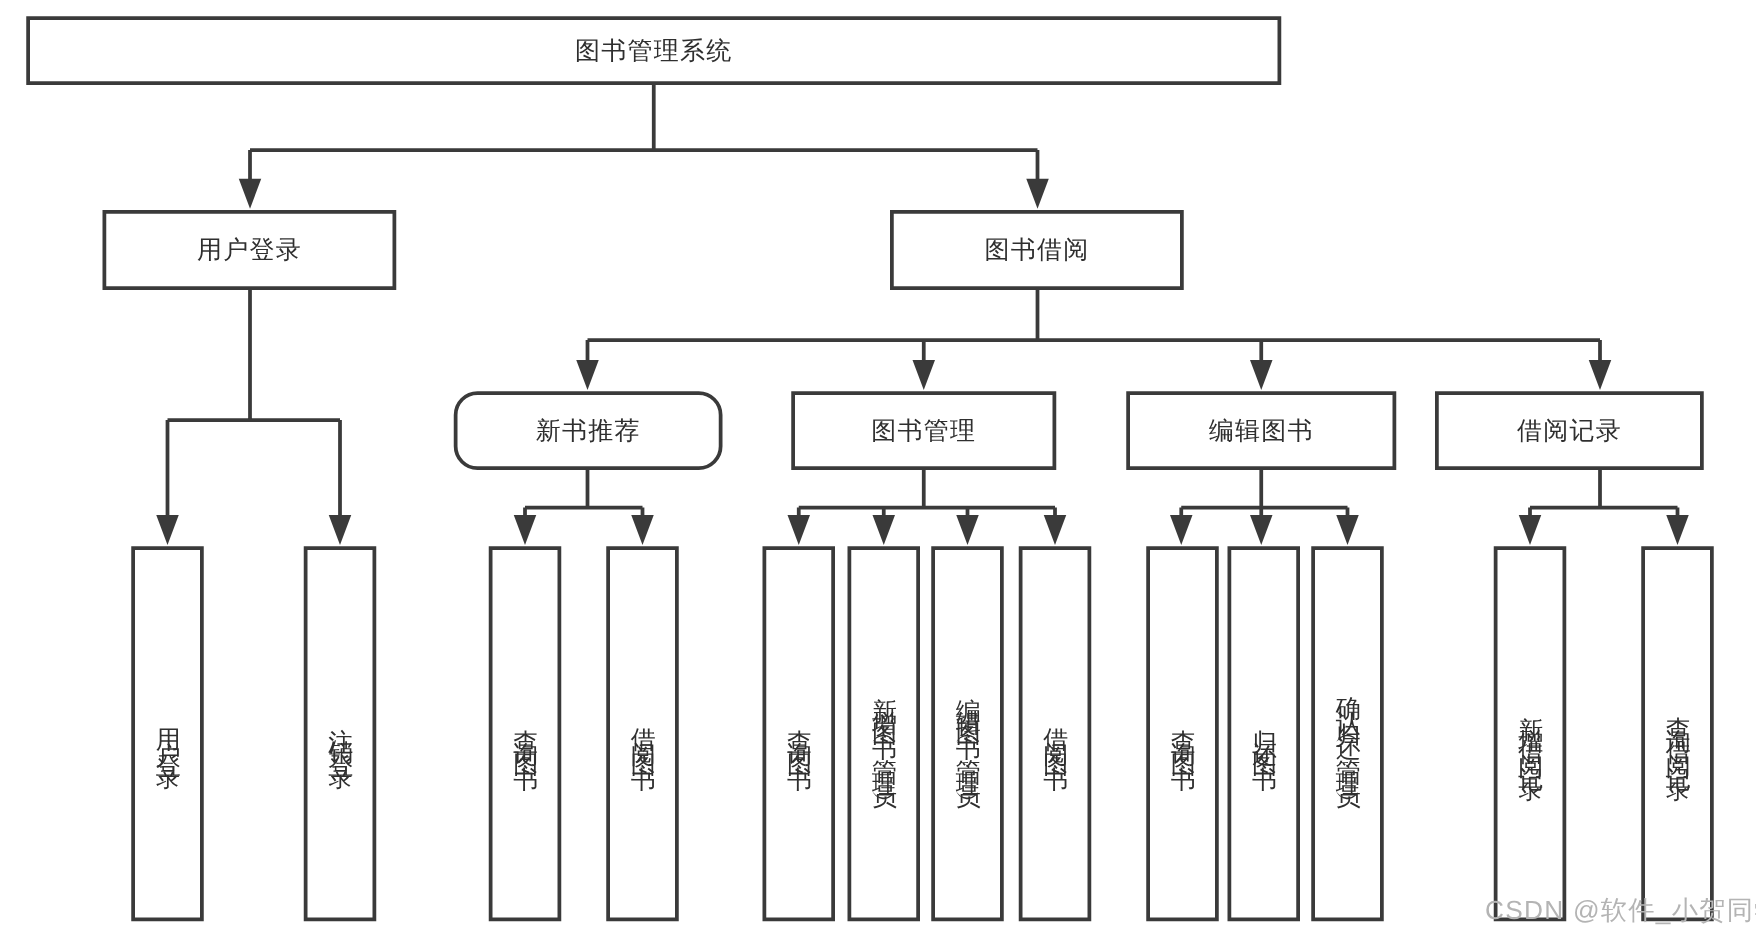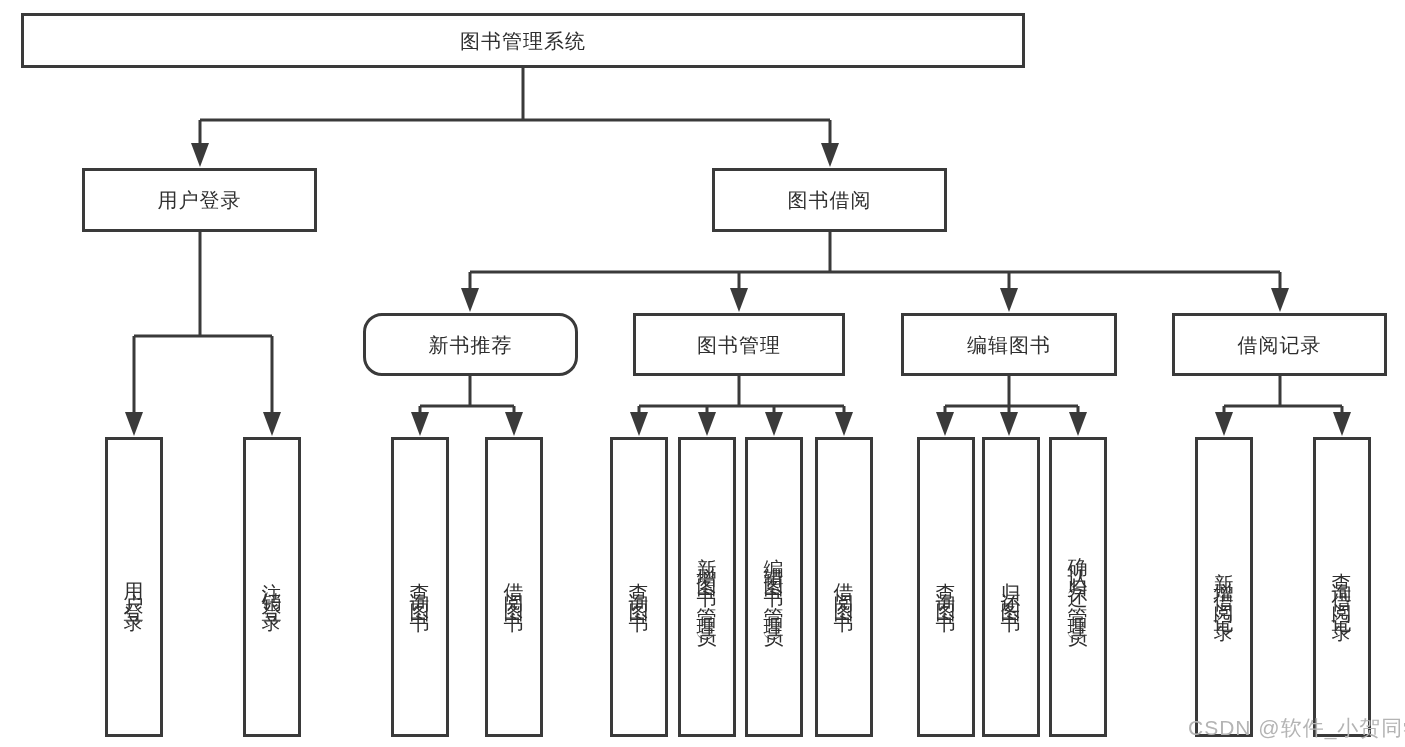--- a/index.html
+++ b/index.html
@@ -95,21 +95,21 @@
   </svg>
 
   <div class="box h" style="left:21px;top:13px;width:1004px;height:55px;">图书管理系统</div>
 
   <div class="box h" style="left:82px;top:168px;width:235px;height:64px;">用户登录</div>
   <div class="box h" style="left:712px;top:168px;width:235px;height:64px;">图书借阅</div>
 
   <div class="box h" style="left:363px;top:313px;width:215px;height:63px;border-radius:19px;">新书推荐</div>
   <div class="box h" style="left:633px;top:313px;width:212px;height:63px;">图书管理</div>
   <div class="box h" style="left:901px;top:313px;width:216px;height:63px;">编辑图书</div>
-  <div class="box h" style="left:1172px;top:313px;width:215px;height:63px;text-align:right;">借阅记录</div>
+  <div class="box h" style="left:1148px;top:313px;width:215px;height:63px;text-align:right;">借阅记录</div>
 
   <div class="box v" style="left:105px;top:437px;width:58px;height:300px;">用户登录</div>
   <div class="box v" style="left:243px;top:437px;width:58px;height:300px;">注销登录</div>
 
   <div class="box v" style="left:391px;top:437px;width:58px;height:300px;">查询图书</div>
   <div class="box v" style="left:485px;top:437px;width:58px;height:300px;">借阅图书</div>
 
   <div class="box v" style="left:610px;top:437px;width:58px;height:300px;">查询图书</div>
   <div class="box v" style="left:678px;top:437px;width:58px;height:300px;">新增图书（管理员）</div>
   <div class="box v" style="left:745px;top:437px;width:58px;height:300px;">编辑图书（管理员）</div>

